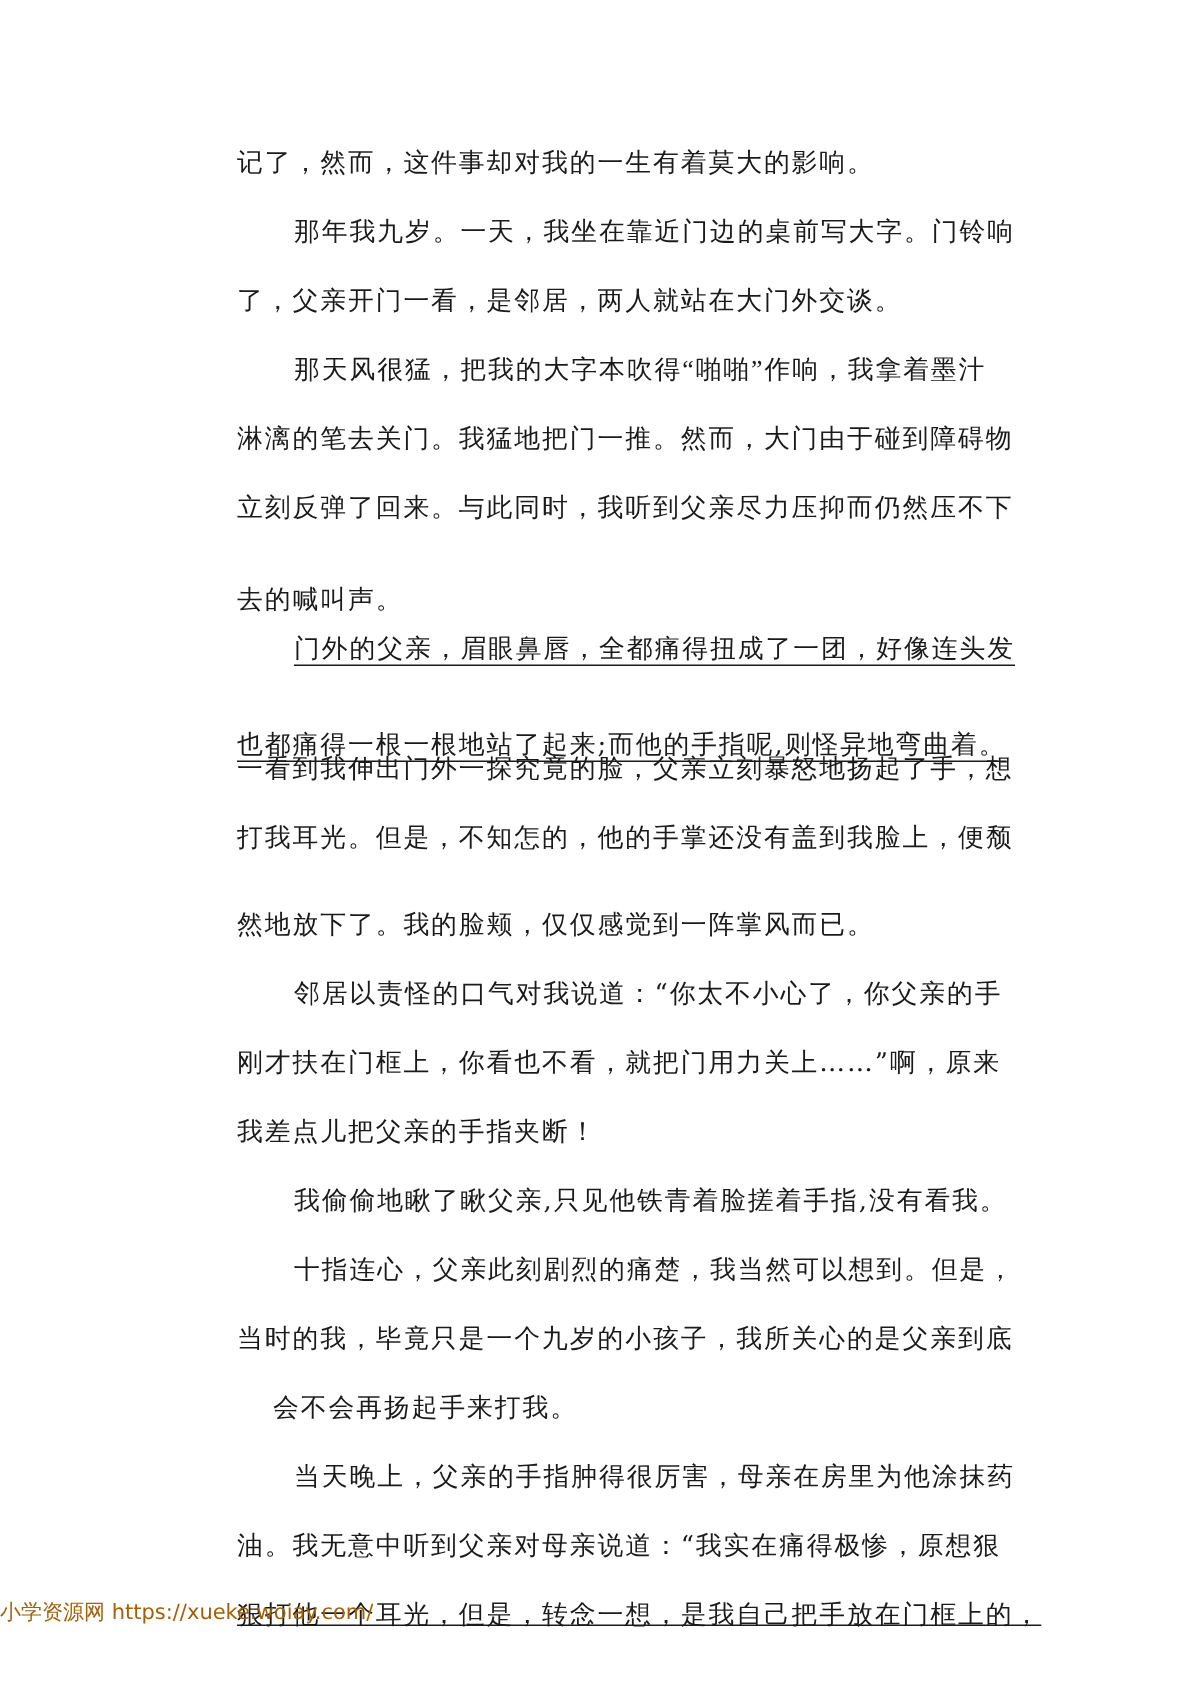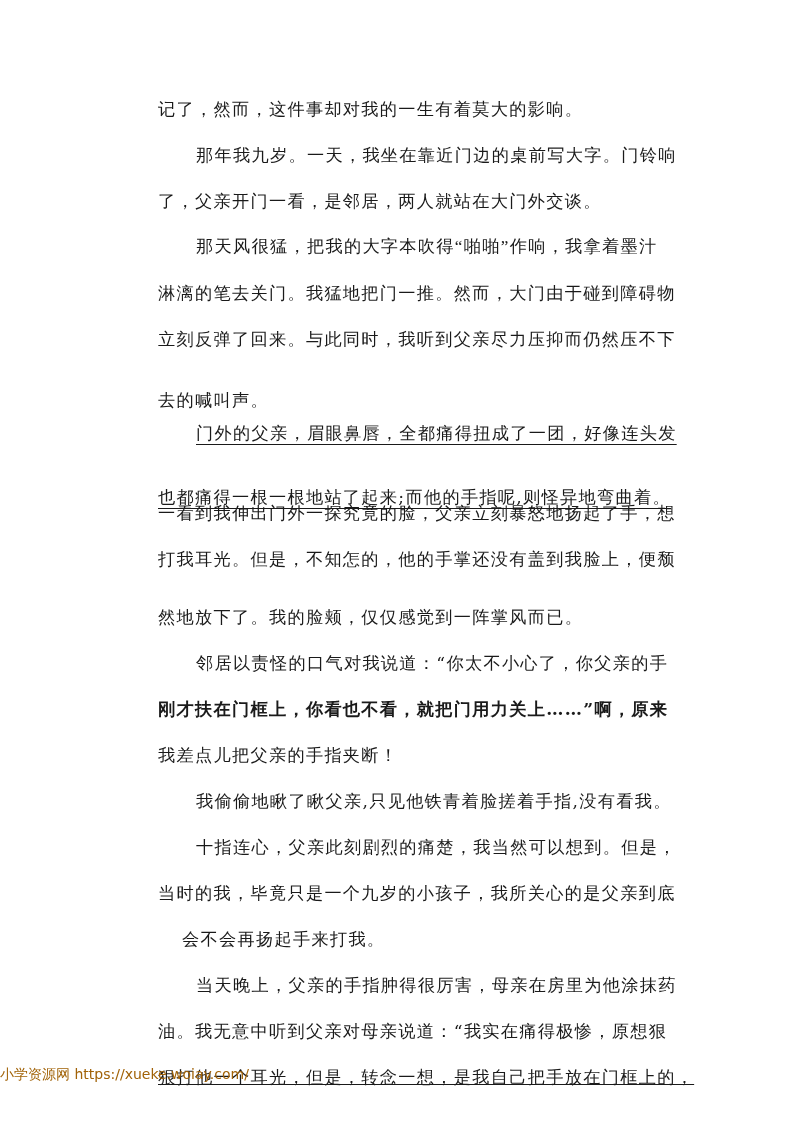--- a/index.html
+++ b/index.html
@@ -27,21 +27,21 @@
   <div class="line indent" style="top: 138px; font-family: Liberation Serif, serif;">那天风很猛，把我的大字本吹得“啪啪”作响，我拿着墨汁</div>
   <div class="line" style="top: 184px;">淋漓的笔去关门。我猛地把门一推。然而，大门由于碰到障碍物</div>
   <div class="line" style="top: 230px;">立刻反弹了回来。与此同时，我听到父亲尽力压抑而仍然压不下</div>
   <div class="line" style="top: 276px; margin-top: 15px;">去的喊叫声。</div>
   <div class="line indent ul" style="top: 324px;">门外的父亲，眉眼鼻唇，全都痛得扭成了一团，好像连头发</div>
   <div class="line ul" style="top: 388px;">也都痛得一根一根地站了起来;而他的手指呢,则怪异地弯曲着。</div>
   <div class="line" style="top: 404px;">一看到我伸出门外一探究竟的脸，父亲立刻暴怒地扬起了手，想</div>
   <div class="line" style="top: 450px;">打我耳光。但是，不知怎的，他的手掌还没有盖到我脸上，便颓</div>
   <div class="line" style="top: 508px;">然地放下了。我的脸颊，仅仅感觉到一阵掌风而已。</div>
   <div class="line indent" style="top: 554px;">邻居以责怪的口气对我说道：“你太不小心了，你父亲的手</div>
-  <div class="line" style="top: 600px; font-weight: bold;">刚才扶在门框上，你看也不看，就把门用力关上……”啊，原来</div>
+  <div class="line" style="top: 600px;">刚才扶在门框上，你看也不看，就把门用力关上……”啊，原来</div>
   <div class="line" style="top: 646px;">我差点儿把父亲的手指夹断！</div>
   <div class="line indent" style="top: 692px;">我偷偷地瞅了瞅父亲,只见他铁青着脸搓着手指,没有看我。</div>
   <div class="line indent" style="top: 738px;">十指连心，父亲此刻剧烈的痛楚，我当然可以想到。但是，</div>
   <div class="line" style="top: 784px;">当时的我，毕竟只是一个九岁的小孩子，我所关心的是父亲到底</div>
   <div class="line" style="top: 830px; margin-left: 24px;">会不会再扬起手来打我。</div>
   <div class="line indent" style="top: 876px;">当天晚上，父亲的手指肿得很厉害，母亲在房里为他涂抹药</div>
   <div class="line" style="top: 922px;">油。我无意中听到父亲对母亲说道：“我实在痛得极惨，原想狠</div>
   <div class="line" style="top: 968px; text-decoration: underline;">狠打他一个耳光，但是，转念一想，是我自己把手放在门框上的，</div>
 </div>
 

